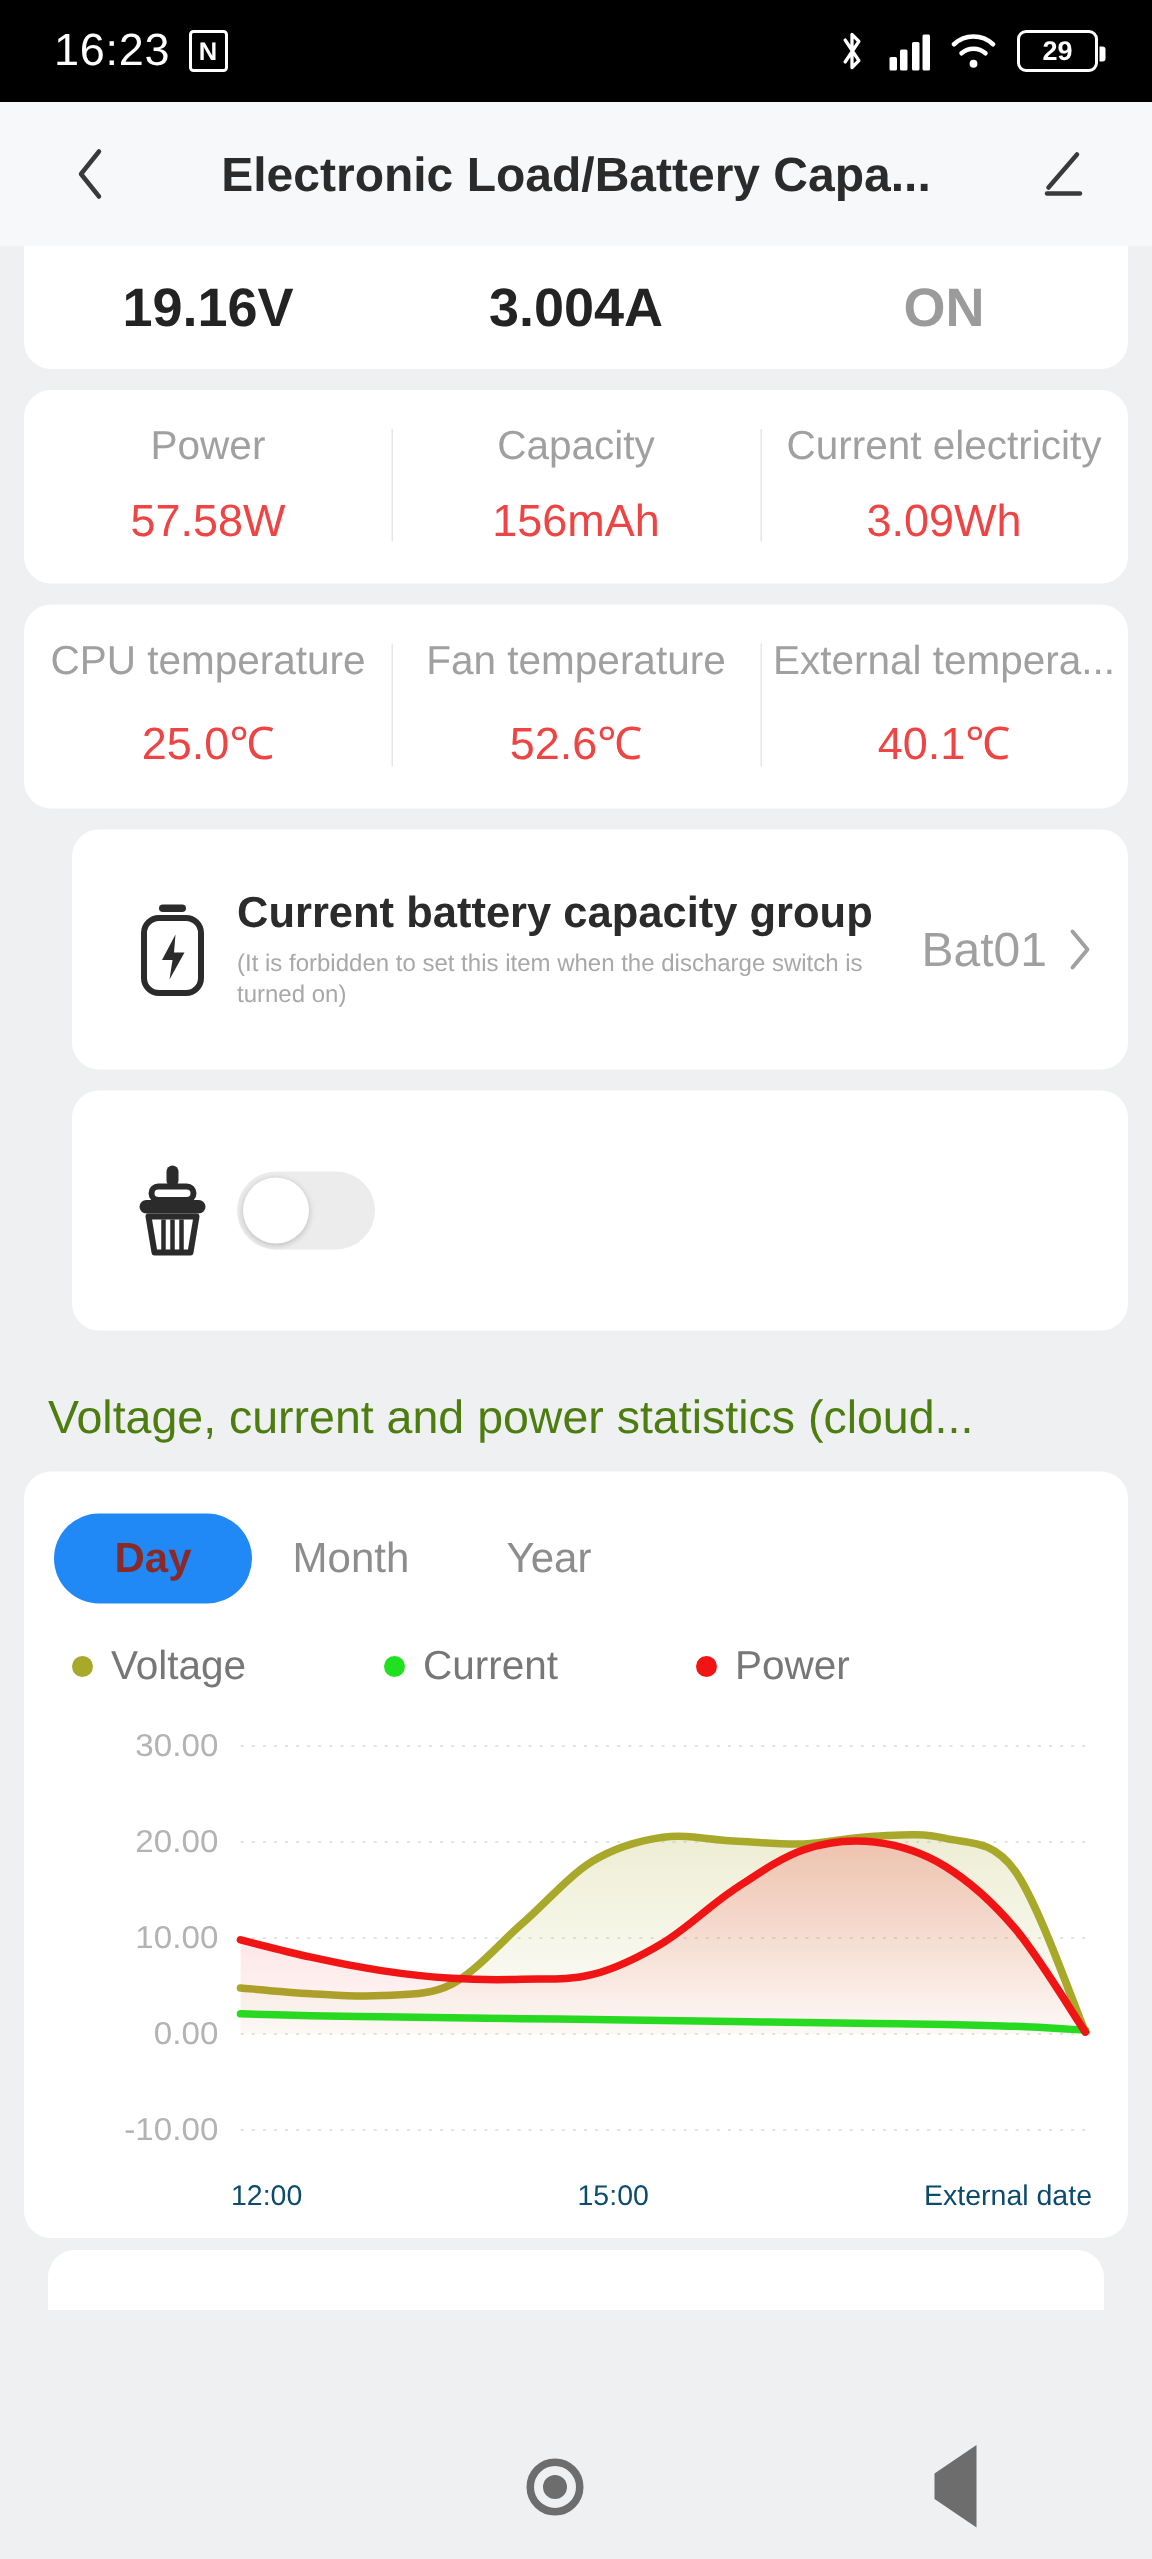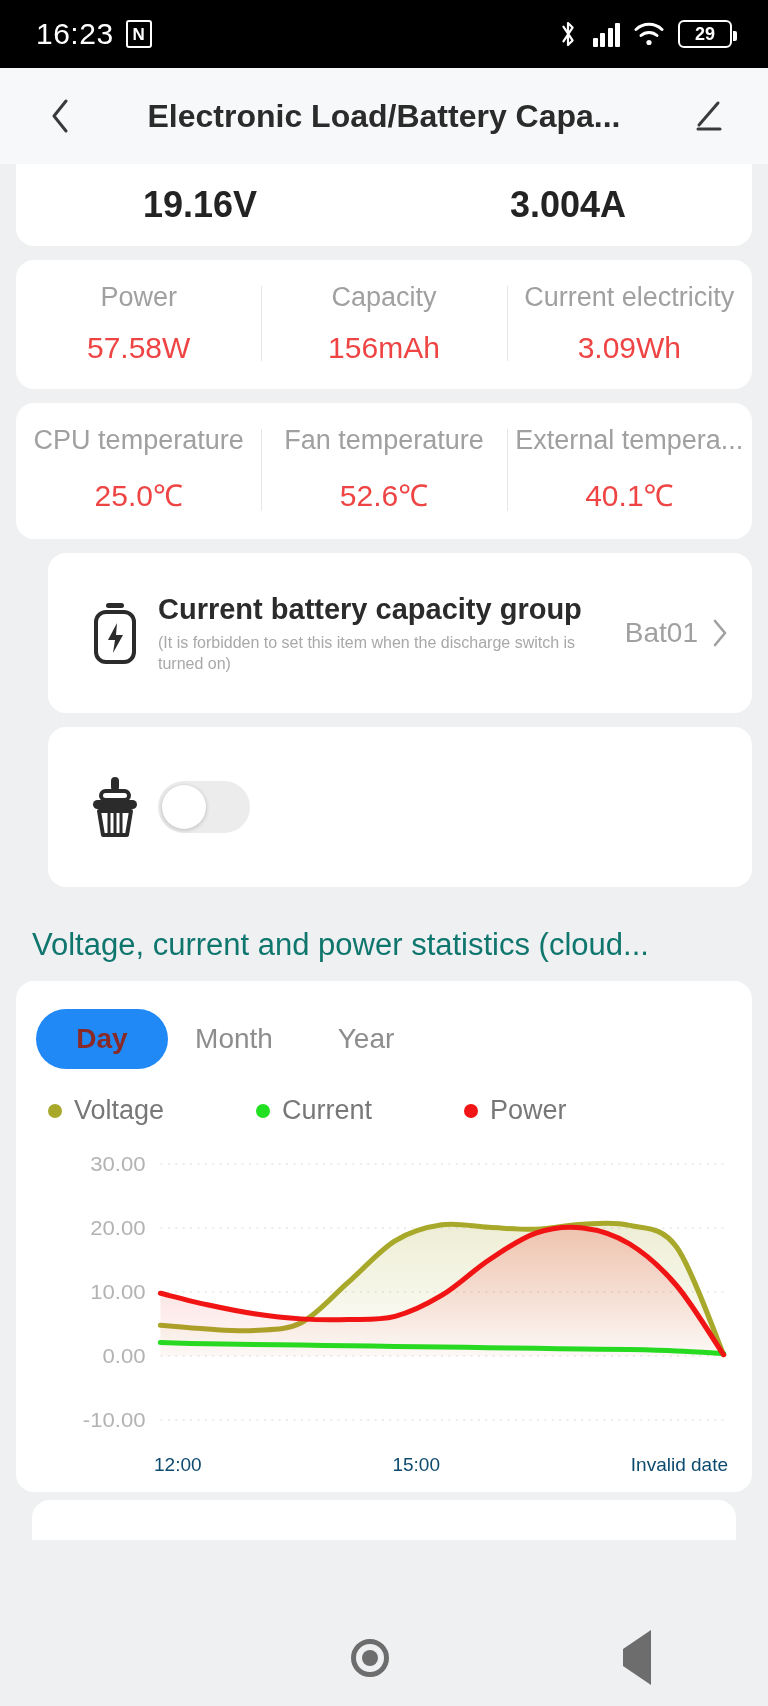--- a/index.html
+++ b/index.html
@@ -86,35 +86,35 @@
 
   
   .setting {
     display:flex; align-items:center; padding:8px 24px; min-height:160px;margin-left:32px;
   }
   .setting .icon-wrap { width:86px; flex:none; display:flex; align-items:center; justify-content:center; }
   .setting .texts { flex:1; padding-right:14px; }
   .setting .title { font-size:29px; font-weight:700; color:#2b2b2b; line-height:1.25; }
   .setting .hint { font-size:16px; color:#a8a8a8; line-height:1.3; margin-top:6px; }
   .setting .right { display:flex; align-items:center; gap:14px; flex:none; }
-  .setting .right .val { font-size:28px; color:#a0a0a0; }
+  .setting .right .val { font-size:32px; color:#a0a0a0; }
   .chev-right { width:16px; height:28px; }
 
   .toggle {
     width:92px; height:52px; border-radius:26px; background:#ececec;
     position:relative; flex:none;
   }
   .toggle::after{
     content:""; position:absolute; left:4px; top:4px; width:44px; height:44px;
     background:#fff; border-radius:50%; box-shadow:0 1px 4px rgba(0,0,0,.22);
   }
 
   
   .section-title {
-    font-size:31px; color:#0f766e; padding:26px 16px 18px;
+    font-size:31px; color:#4d7c0f; padding:26px 16px 18px;
     white-space:nowrap; overflow:hidden; text-overflow:ellipsis;
   }
   .chart-card { background:#fff; border-radius:18px; padding:28px 20px 16px; }
   .tabs { display:flex; align-items:center; gap:0; margin-bottom:26px; }
   .tab {
     font-size:28px; color:#8d8d8d; padding:14px 0; width:132px; text-align:center;
     border-radius:30px;
   }
   .tab.active { background:#2089f5; color:#8a2a28; font-weight:700; }
 
@@ -187,20 +187,23 @@
   </div>
 
   <div class="content">
 
     <div class="readout">
       <div>
         <span class="v">19.16V</span>
       </div>
       <div>
         <span class="v">3.004A</span>
+      </div>
+      <div>
+        <span class="state">ON</span>
       </div>
     </div>
 
     <div class="card">
       <div class="metrics">
         <div class="metric">
           <div class="label">Power</div>
           <div class="value">57.58W</div>
         </div>
         <div class="metric">
@@ -317,21 +320,21 @@
               </linearGradient>
             </defs>
             <path d="M118,143.28 C125.41666666666667,145.2 147.66666666666666,151.38666666666668 162.5,154.8 C177.33333333333334,158.21333333333334 192.16666666666666,161.41333333333333 207,163.76 C221.83333333333334,166.10666666666665 236.66666666666666,167.92 251.5,168.88 C266.3333333333333,169.84 281.1666666666667,169.9466666666667 296,169.52 C310.8333333333333,169.09333333333333 325.6666666666667,170.37333333333333 340.5,166.32 C355.3333333333333,162.26666666666665 370.1666666666667,154.58666666666664 385,145.2 C399.8333333333333,135.81333333333333 414.6666666666667,120.34666666666666 429.5,110 C444.3333333333333,99.65333333333334 459.1666666666667,88.45333333333333 474,83.12 C488.8333333333333,77.78666666666668 503.6666666666667,76.18666666666667 518.5,78 C533.3333333333334,79.81333333333333 548.1666666666666,84.4 563,94 C577.8333333333334,103.6 592.6666666666666,117.14666666666666 607.5,135.6 C622.3333333333334,154.05333333333334 644.5833333333334,193.2 652,204.72 L652,206 L118,206 Z" fill="url(#grad2)"></path>
             <path d="M118,143.28 C125.41666666666667,145.2 147.66666666666666,151.38666666666668 162.5,154.8 C177.33333333333334,158.21333333333334 192.16666666666666,161.41333333333333 207,163.76 C221.83333333333334,166.10666666666665 236.66666666666666,167.92 251.5,168.88 C266.3333333333333,169.84 281.1666666666667,169.9466666666667 296,169.52 C310.8333333333333,169.09333333333333 325.6666666666667,170.37333333333333 340.5,166.32 C355.3333333333333,162.26666666666665 370.1666666666667,154.58666666666664 385,145.2 C399.8333333333333,135.81333333333333 414.6666666666667,120.34666666666666 429.5,110 C444.3333333333333,99.65333333333334 459.1666666666667,88.45333333333333 474,83.12 C488.8333333333333,77.78666666666668 503.6666666666667,76.18666666666667 518.5,78 C533.3333333333334,79.81333333333333 548.1666666666666,84.4 563,94 C577.8333333333334,103.6 592.6666666666666,117.14666666666666 607.5,135.6 C622.3333333333334,154.05333333333334 644.5833333333334,193.2 652,204.72" fill="none" stroke="#f01414" stroke-width="5" stroke-linecap="round" stroke-linejoin="round"></path>
           </svg>
       </div>
 
       <div class="xaxis">
         <span>12:00</span>
         <span>15:00</span>
-        <span>Invalid date</span>
+        <span>External date</span>
       </div>
 
     </div>
 
     <div class="partial-card"></div>
   </div>
 
   <div class="navbar">
     <div><span class="nav-square"></span></div>
     <div>

